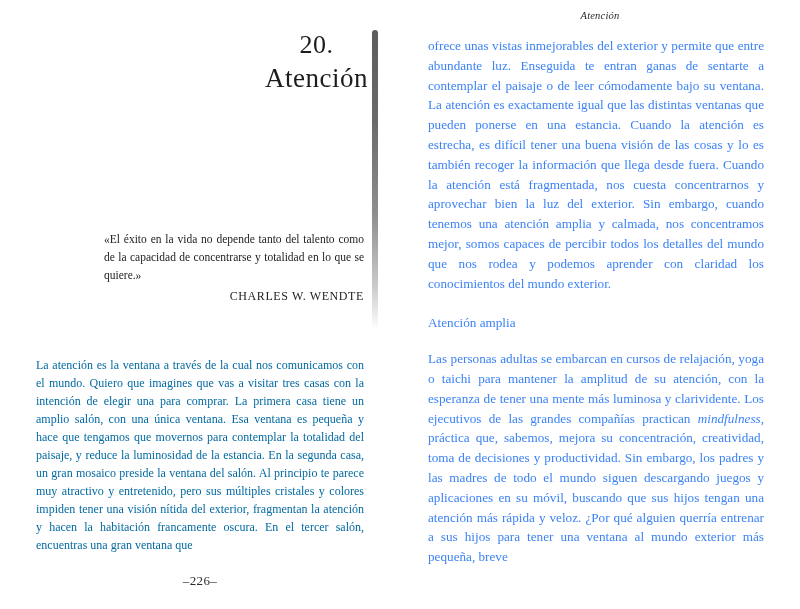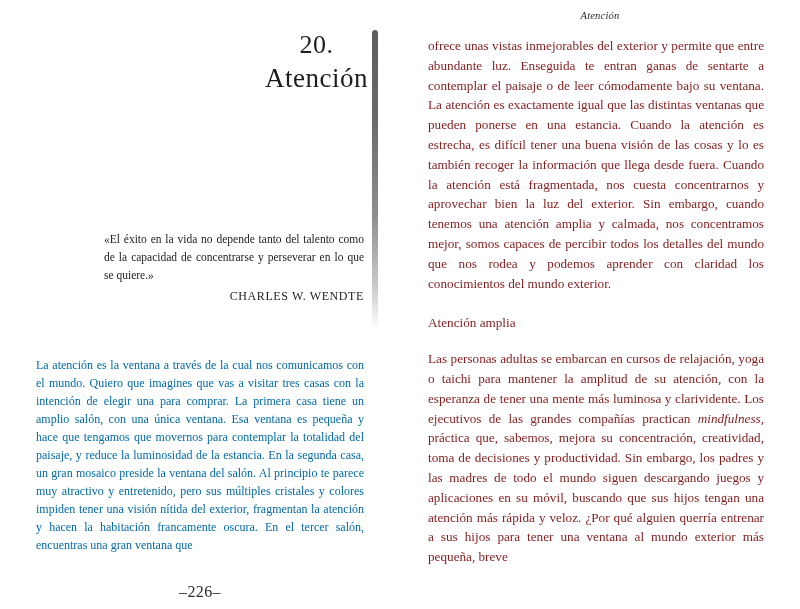--- a/index.html
+++ b/index.html
@@ -111,40 +111,40 @@
     letter-spacing: 0.2px;
   }
   .right-body {
     position: absolute;
     left: 28px;
     right: 36px;
     top: 36px;
     font-size: 13.2px;
     line-height: 1.5;
     text-align: justify;
-    color: #7f1d1d;
+    color: #3b82f6;
   }
   .section-heading {
     font-weight: normal;
     font-size: 13.2px;
     margin-top: 20px;
     margin-bottom: 16px;
     text-align: left;
   }
   .right-body p {
     margin: 0;
   }
   em {
   }
 
   
   .folio {
     position: absolute;
-    bottom: 8px;
-    font-size: 16px;
+    bottom: 20px;
+    font-size: 13px;
     color: #2b2b2b;
     letter-spacing: 0.4px;
   }
   .folio-left {
     left: 0;
     width: 400px;
     text-align: center;
   }
 </style>
 </head>
@@ -155,21 +155,21 @@
   <div class="left-page">
 
     <div class="chapter-rule"></div>
 
     <div class="chapter-block">
       <div class="chapter-number">20.</div>
       <div class="chapter-title">Atención</div>
     </div>
 
     <div class="epigraph">
-      <div>«El éxito en la vida no depende tanto del talento como de la capacidad de concentrarse y perseverar en lo que se quiere.»</div>
+      <div>«El éxito en la vida no depende tanto del talento como de la capacidad de concentrarse y totalidad en lo que se quiere.»</div>
       <div class="epigraph-attrib">CHARLES W. WENDTE</div>
     </div>
 
     <div class="left-body">La atención es la ventana a través de la cual nos comunicamos con el mundo. Quiero que imagines que vas a visitar tres casas con la intención de elegir una para comprar. La primera casa tiene un amplio salón, con una única ventana. Esa ventana es pequeña y hace que tengamos que movernos para contemplar la totalidad del paisaje, y reduce la luminosidad de la estancia. En la segunda casa, un gran mosaico preside la ventana del salón. Al principio te parece muy atractivo y entretenido, pero sus múltiples cristales y colores impiden tener una visión nítida del exterior, fragmentan la atención y hacen la habitación francamente oscura. En el tercer salón, encuentras una gran ventana que</div>
 
     <div class="folio folio-left">–226–</div>
   </div>
 
   <div class="right-page">
 

